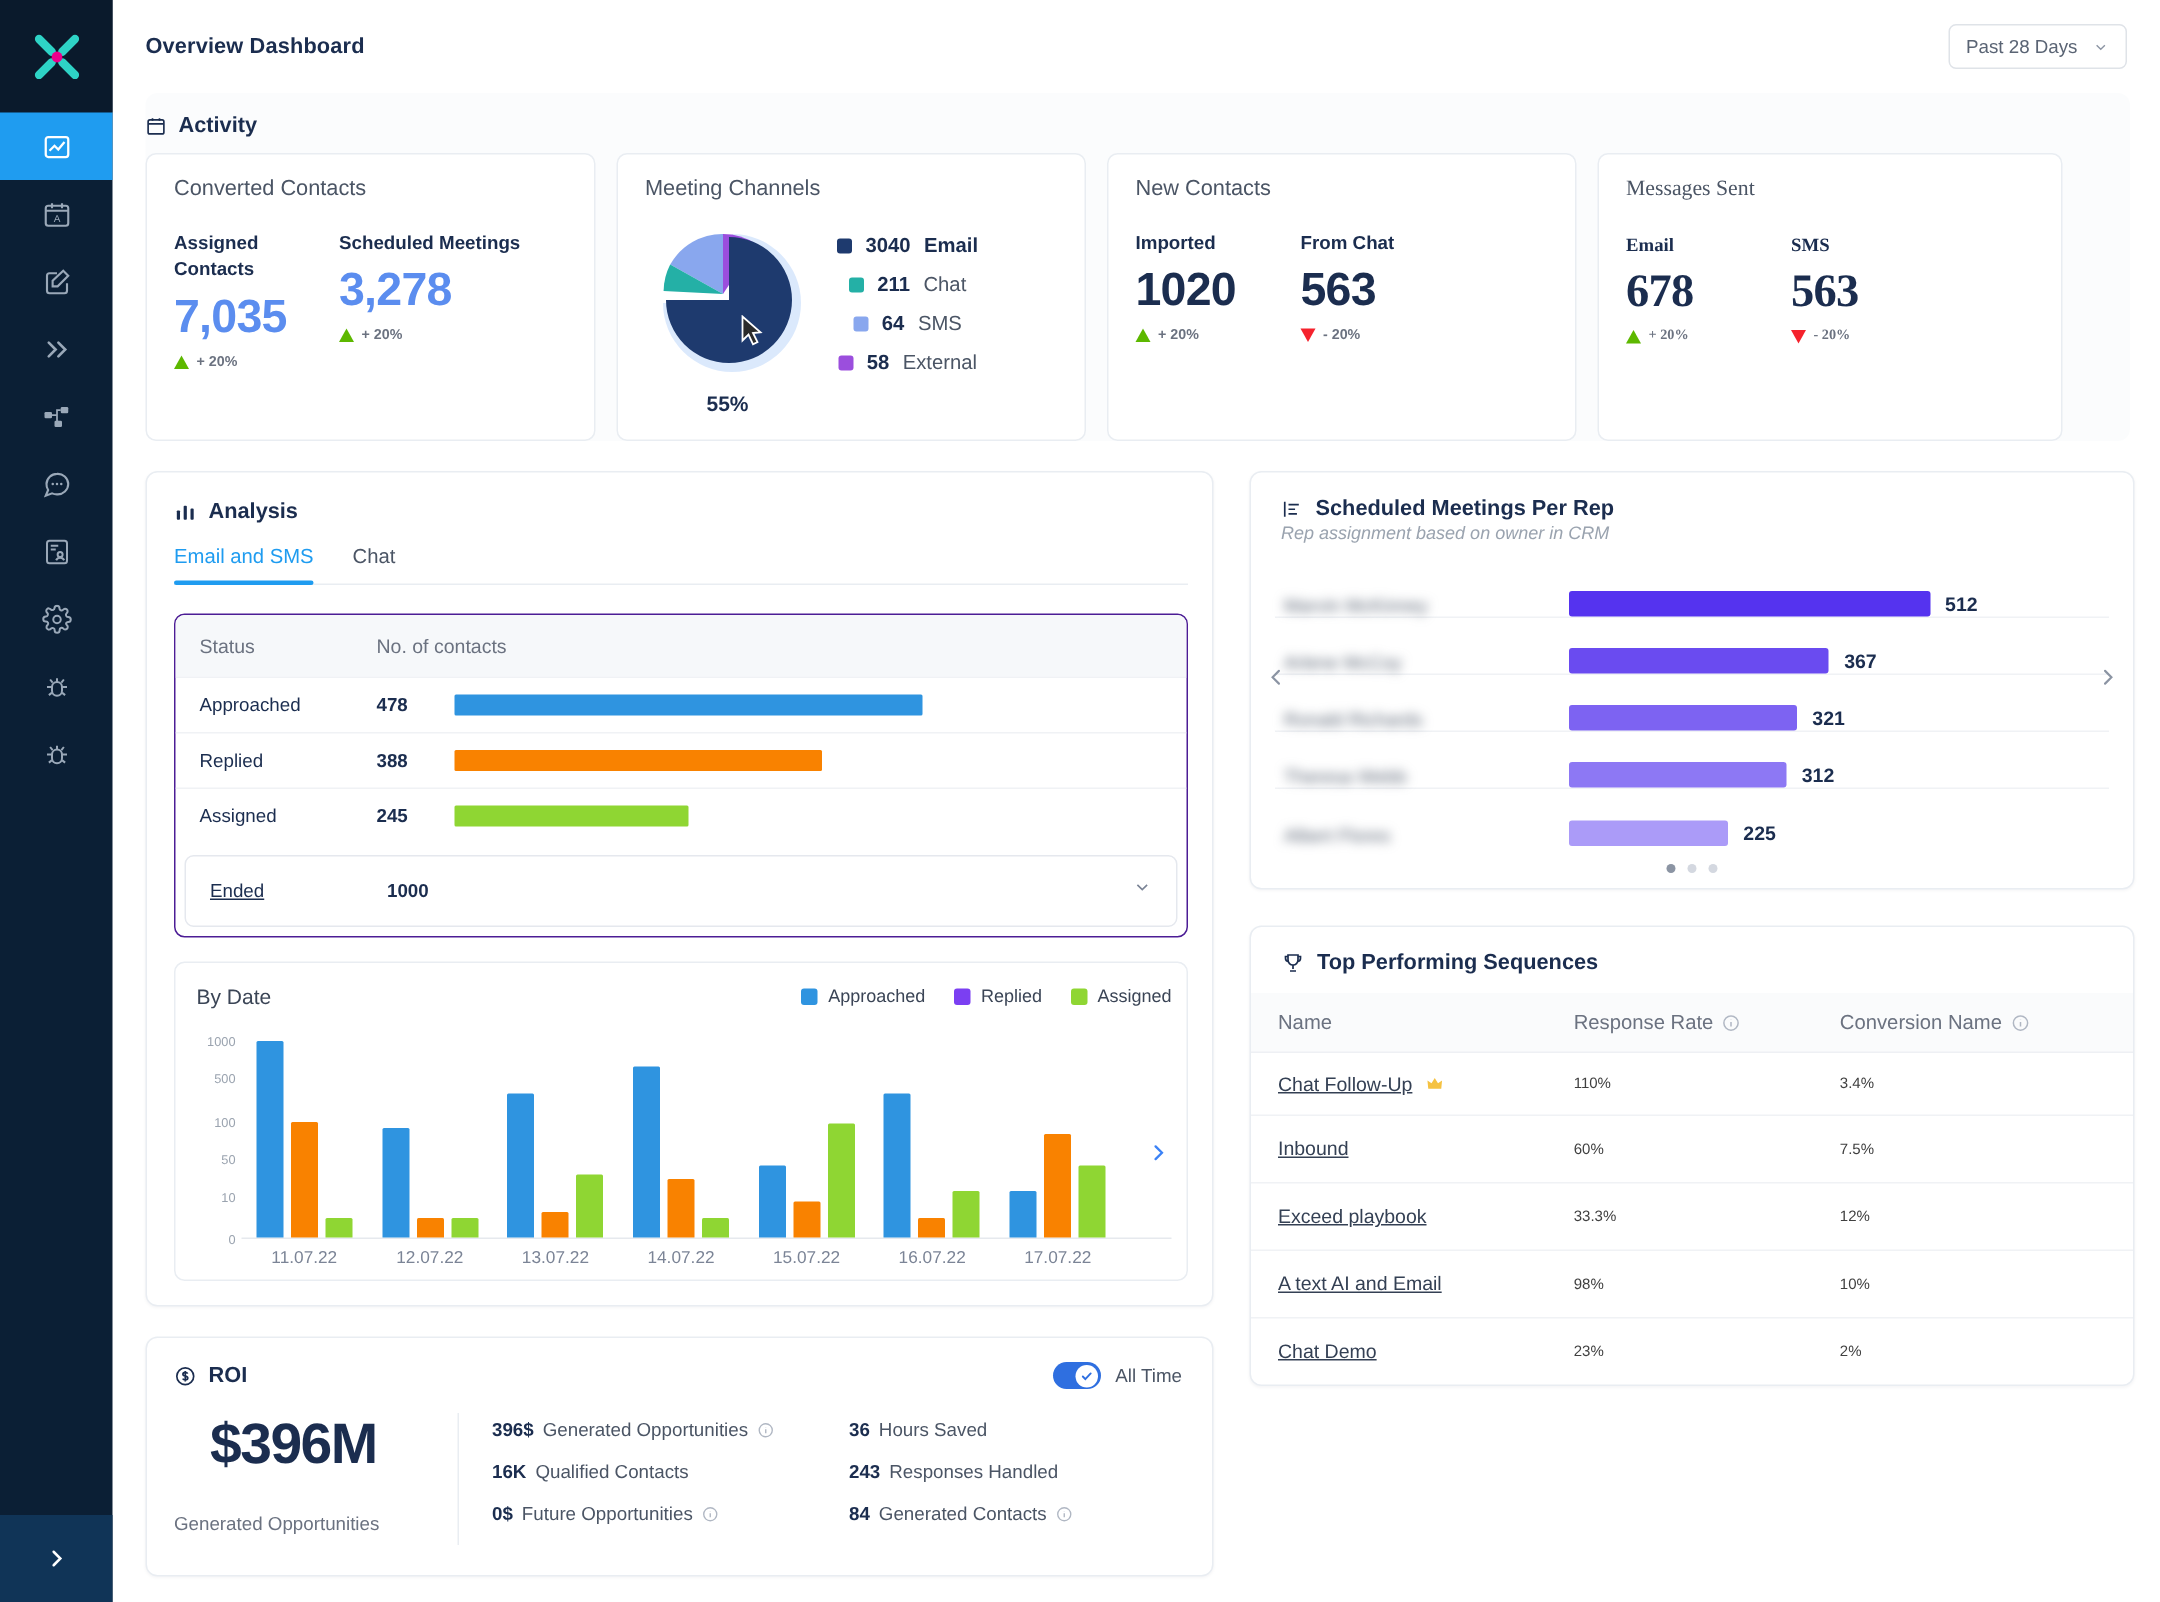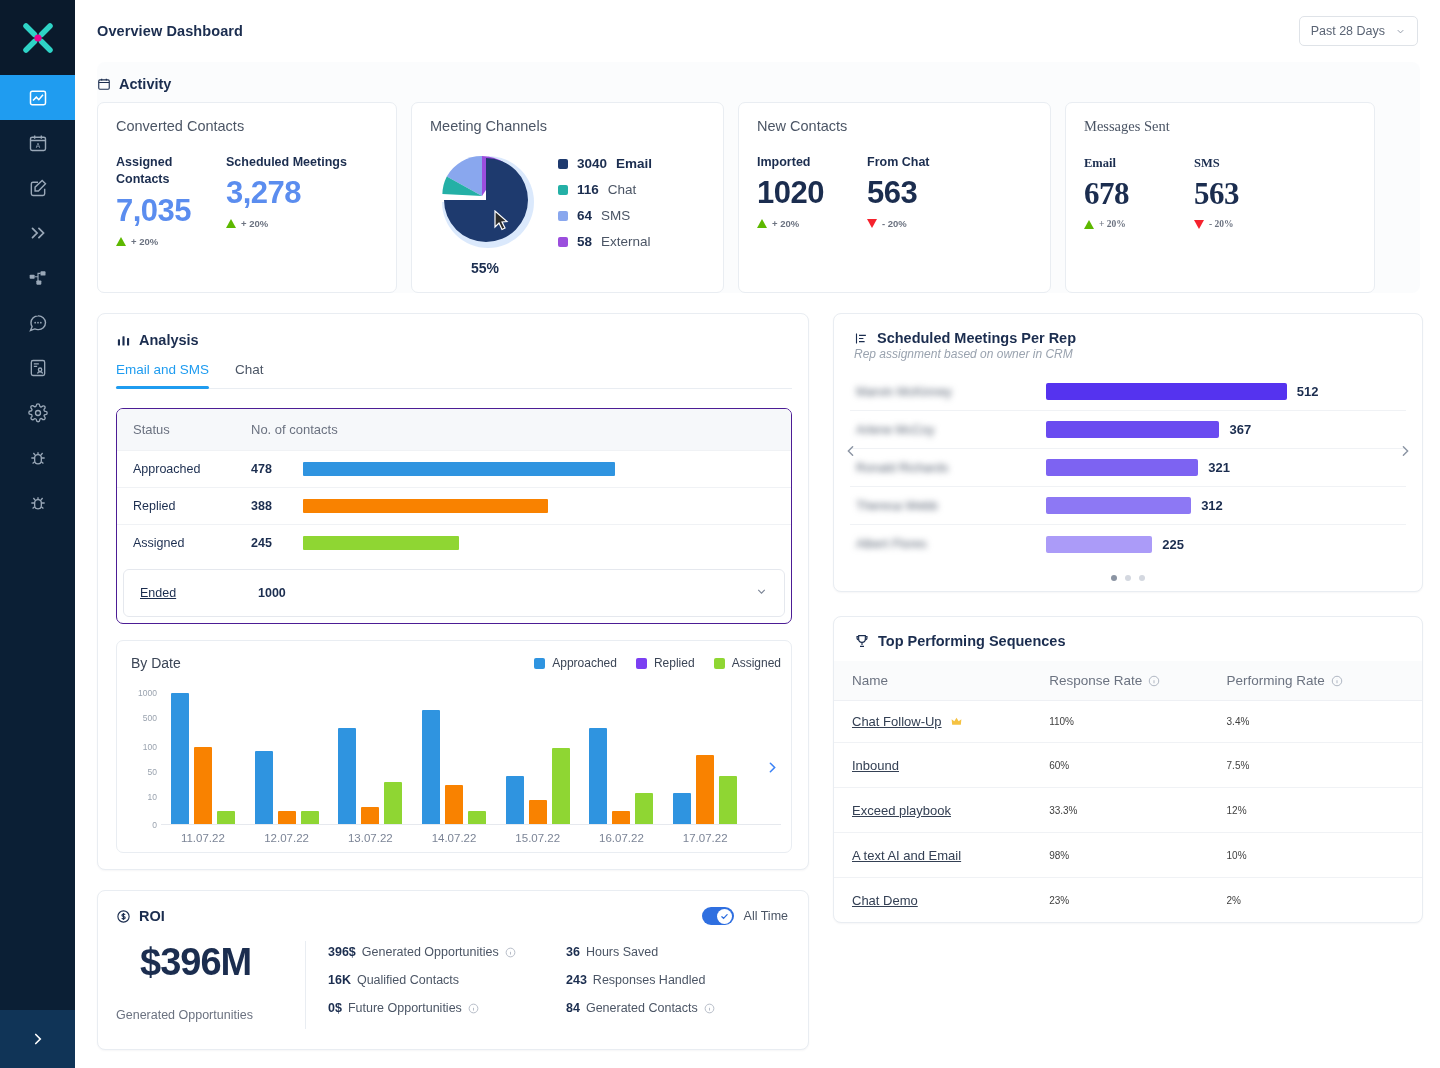--- a/index.html
+++ b/index.html
@@ -70,21 +70,21 @@
   .kpi-value.navy { color:#1b2d4f; }
   .kpi-delta { display:flex; align-items:center; gap:5px; margin-top:7px; font-size:9.5px; color:#6b7280; font-weight:bold; }
   .tri-up { width:0;height:0;border-left:5.5px solid transparent;border-right:5.5px solid transparent;border-bottom:9px solid #5db800; }
   .tri-dn { width:0;height:0;border-left:5.5px solid transparent;border-right:5.5px solid transparent;border-top:9px solid #f5222d; }
 
   
   .pie-wrap { display:flex; align-items:flex-start; gap: 18px; margin-top:-6px; }
   .pie-box { width: 110px; text-align:center; position:relative; }
   .pie-pct { font-size:14px; font-weight:bold; color:#1b2d4f; margin-top:4px; }
   .legend-list { padding-top: 8px; }
-  .legend-row { display:flex; align-items:center; gap:9px; margin-bottom: 11px; font-size:13.5px; color:#4b5565; }
+  .legend-row { display:flex; align-items:center; gap:9px; margin-bottom: 11px; font-size:13.5px; color:#4b5565;justify-content:center; }
   .legend-sw { width:10px; height:10px; border-radius:2px; flex:0 0 10px; }
   .legend-row b { color:#1b2d4f; font-weight:bold; }
   .legend-row.first b, .legend-row.first span { color:#1b2d4f; font-weight:bold; }
 
   
   .lower { display:flex; gap: 24px; margin-top: 20px; align-items:flex-start; }
   .col-left { width: 712px; flex:0 0 712px; }
   .col-right { width: 590px; flex:0 0 590px; }
 
   .panel { background:#fff; border:1px solid #e9edf2; border-radius:8px; box-shadow:0 1px 2px rgba(20,30,60,.04); }
@@ -146,21 +146,21 @@
   .roi-div { width:1px; align-self:stretch; background:#e9edf2; margin-right: 22px; }
   .roi-cols { display:flex; gap: 16px; flex:1 1 auto; padding-top: 4px; }
   .roi-col { width: 222px; }
   .roi-li { display:flex; align-items:center; gap:6px; font-size:12.5px; color:#4b5565; margin-bottom: 14px; }
   .roi-li b { color:#1b2d4f; font-weight:bold; }
 
   
   .reps { padding: 16px 0 10px 0; position:relative; }
   .reps-pad { padding: 0 20px; }
   .reps-list { margin-top: 12px; padding: 0 16px; }
-  .rep-row { display:flex; align-items:center; height: 38px; border-bottom:1px solid #f0f2f5; padding: 0 6px; }
+  .rep-row { display:flex; align-items:flex-end; height: 38px; border-bottom:1px solid #f0f2f5; padding: 0 6px; }
   .rep-row:last-child { border-bottom:none; }
   .rep-name {
     width: 190px; font-size:12.5px; color:#5a6474;
     filter: blur(3.4px); user-select:none; white-space:nowrap; overflow:hidden;
   }
   .rep-bar-slot { display:flex; align-items:center; gap:10px; flex:1 1 auto; }
   .rep-bar { height: 17px; border-radius:2px; }
   .rep-val { font-size:13px; font-weight:bold; color:#1b2d4f; }
   .carousel-arrow { position:absolute; top:50%; transform:translateY(-50%); color:#8b94a3; cursor:pointer; }
   .ca-left { left: 8px; }
@@ -343,21 +343,21 @@
                 <div class="pie-pct">55%</div>
               </div>
               <div class="legend-list">
                 <div class="legend-row first">
                   <span class="legend-sw" style="background:#1e3a6e"></span>
                   <b>3040</b>
                   <span>Email</span>
                 </div>
                 <div class="legend-row">
                   <span class="legend-sw" style="background:#24b0a6"></span>
-                  <b>116</b>
+                  <b>211</b>
                   <span>Chat</span>
                 </div>
                 <div class="legend-row">
                   <span class="legend-sw" style="background:#89a7ee"></span>
                   <b>64</b>
                   <span>SMS</span>
                 </div>
                 <div class="legend-row">
                   <span class="legend-sw" style="background:#9b4edd"></span>
                   <b>58</b>
@@ -724,21 +724,21 @@
               <div class="seq-th sc2">
                 <span>Response Rate</span>
                 <span class="info-i">
                     <svg width="12" height="12" viewBox="0 0 24 24" fill="none" stroke="#b0b7c3" stroke-width="2">
                       <circle cx="12" cy="12" r="9.5"></circle>
                       <path d="M12 10.5v6M12 7.4v.2"></path>
                     </svg>
                   </span>
               </div>
               <div class="seq-th sc3">
-                <span>Performing Rate</span>
+                <span>Conversion Name</span>
                 <span class="info-i">
                     <svg width="12" height="12" viewBox="0 0 24 24" fill="none" stroke="#b0b7c3" stroke-width="2">
                       <circle cx="12" cy="12" r="9.5"></circle>
                       <path d="M12 10.5v6M12 7.4v.2"></path>
                     </svg>
                   </span>
               </div>
             </div>
 
             <div class="seq-row">

